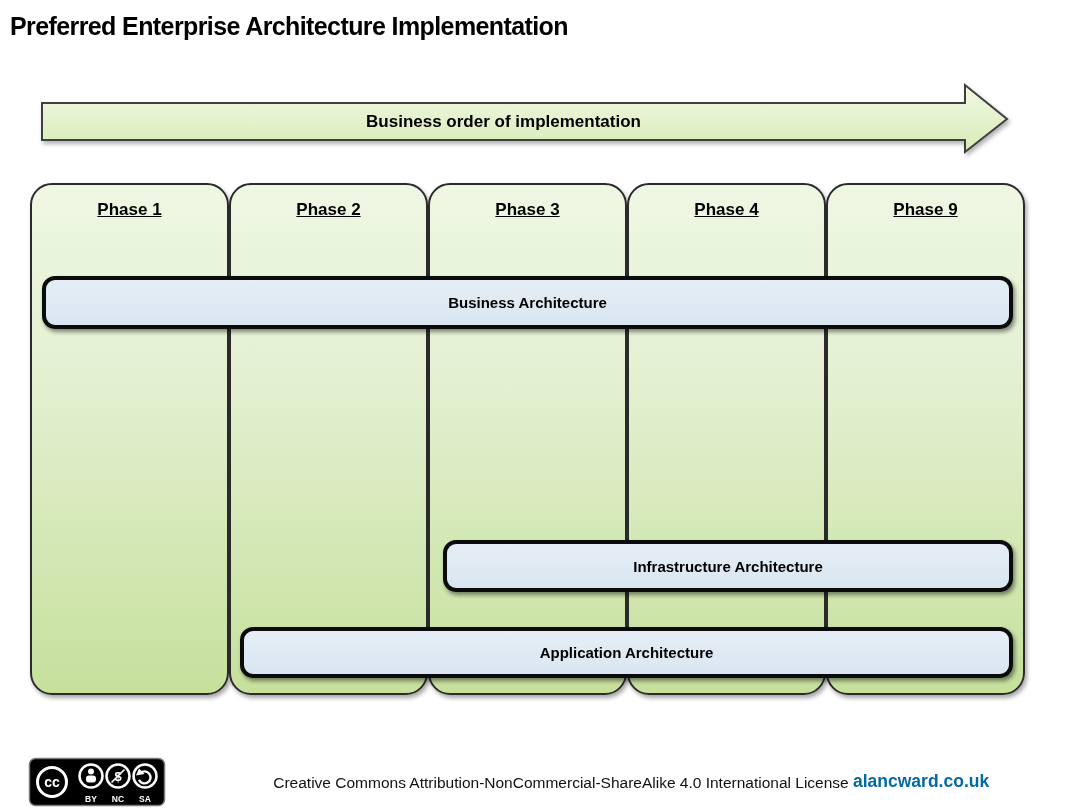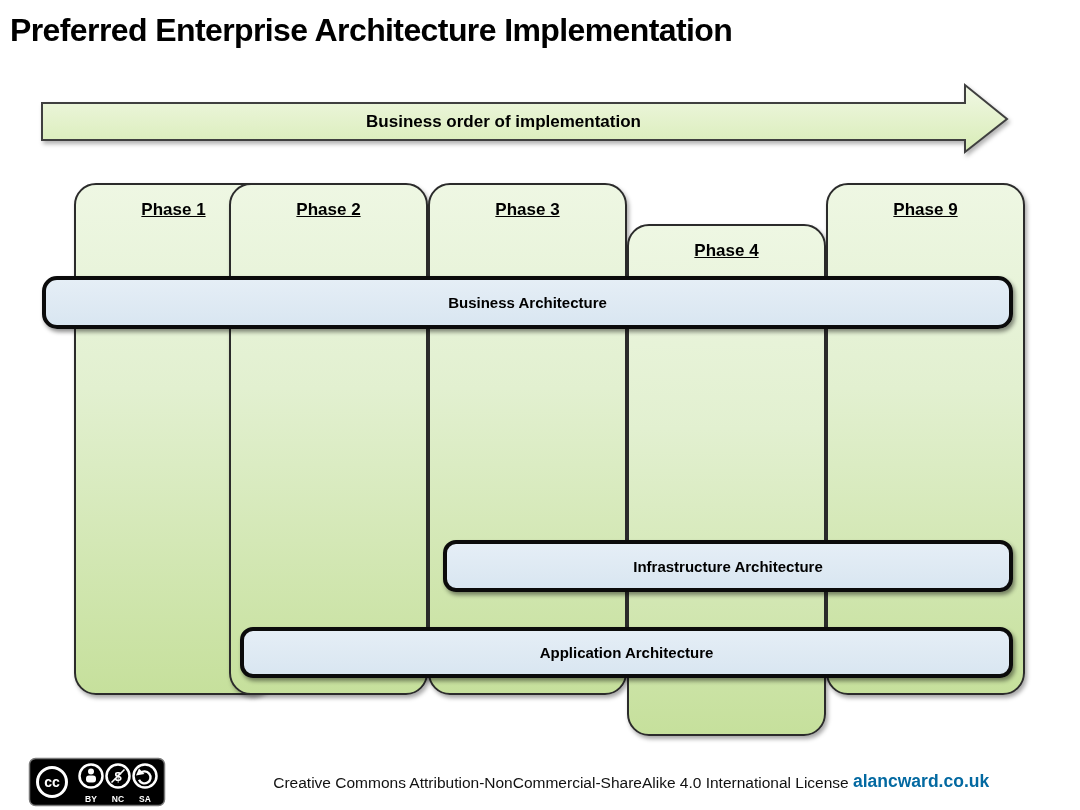--- a/index.html
+++ b/index.html
@@ -10,21 +10,21 @@
     background: #ffffff;
     font-family: "Liberation Sans", sans-serif;
     overflow: hidden;
   }
 
   
   .title {
     position: absolute;
     left: 10px;
     top: 12px;
-    font-size: 32px;
+    font-size: 25px;
     font-weight: bold;
     color: #000000;
     letter-spacing: -0.6px;
     white-space: nowrap;
   }
 
   
   .arrow-svg {
     position: absolute;
     left: 0;
@@ -51,24 +51,24 @@
     position: absolute;
     top: 183px;
     width: 199px;
     height: 512px;
     box-sizing: border-box;
     border: 2px solid #2b2b2b;
     border-radius: 22px;
     background: linear-gradient(180deg, #eef7e3 0%, #e2f0d0 40%, #c6e09c 100%);
     box-shadow: 2px 3px 4px rgba(0,0,0,0.35);
   }
-  .col-1 { left: 30px; margin-left: 44px; }
+  .col-1 { left: 30px; }
   .col-2 { left: 229px; }
   .col-3 { left: 428px; }
-  .col-4 { left: 627px; margin-top: 41px; }
+  .col-4 { left: 627px; }
   .col-5 { left: 826px; }
   .phase-label {
     margin-top: 15px;
     text-align: center;
     font-size: 17px;
     font-weight: bold;
     text-decoration: underline;
     color: #000000;
   }
 
@@ -80,21 +80,21 @@
     border: 4px solid #0b0b0b;
     border-radius: 13px;
     box-shadow: 2px 3px 4px rgba(0,0,0,0.45);
     display: flex;
     align-items: center;
     justify-content: center;
     font-size: 15px;
     font-weight: bold;
     color: #000000;
   }
-  .bar-business      { left: 42px;  top: 276px; width: 971px; height: 53px; border-radius: 15px; }
+  .bar-business      { left: 42px;  top: 276px; width: 971px; height: 53px; }
   .bar-process       { left: 637px; top: 365px; width: 376px; height: 51px; }
   .bar-data          { left: 443px; top: 452px; width: 570px; height: 52px; }
   .bar-infrastructure{ left: 443px; top: 540px; width: 570px; height: 52px; }
   .bar-application   { left: 240px; top: 627px; width: 773px; height: 51px; }
 
   
   .cc-badge {
     position: absolute;
     left: 28px;
     top: 757px;

